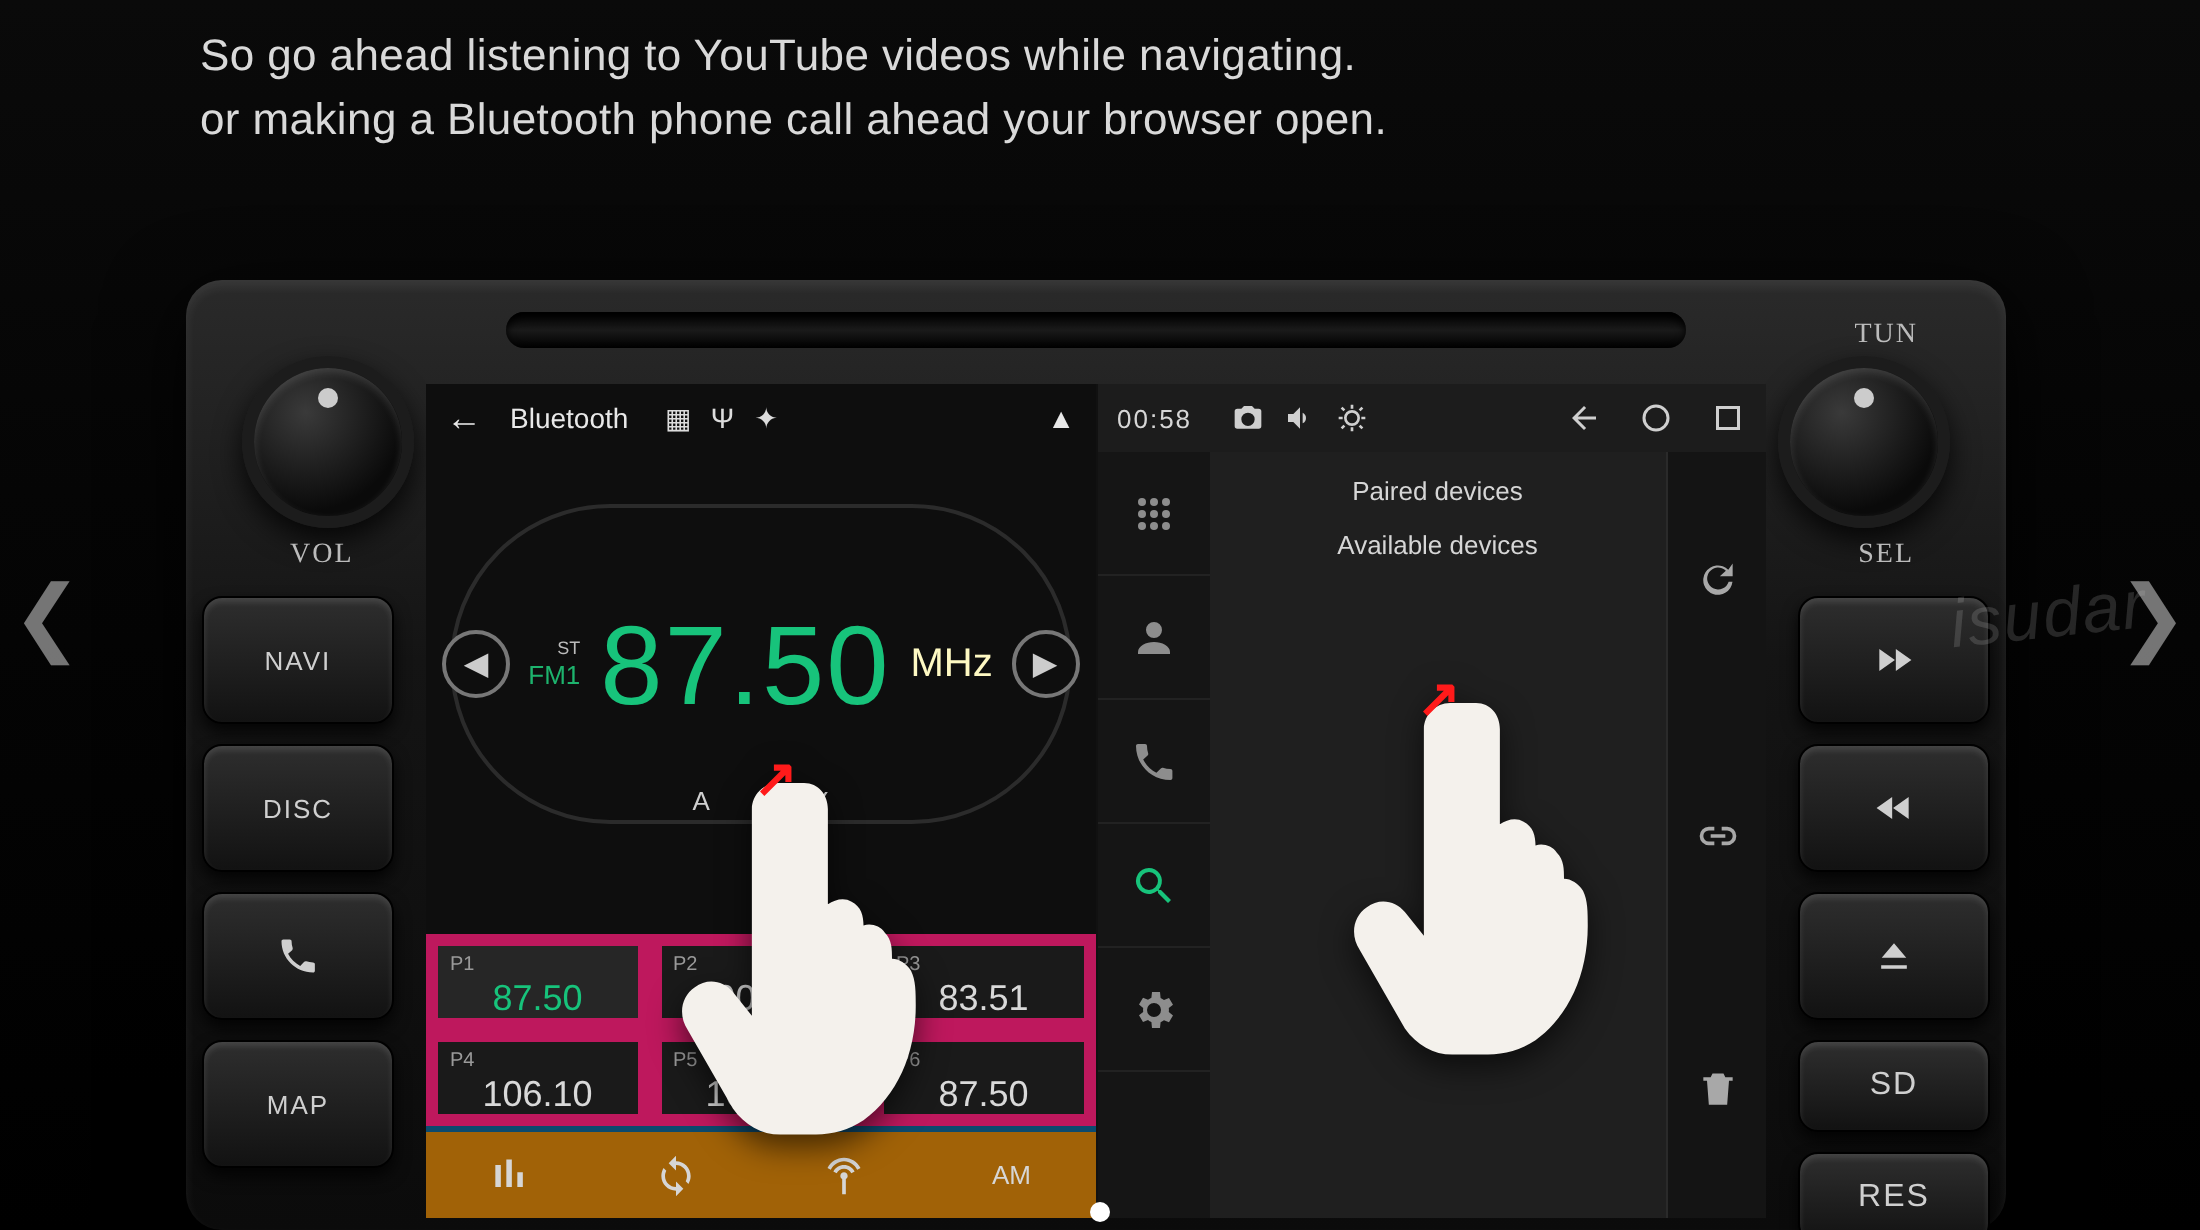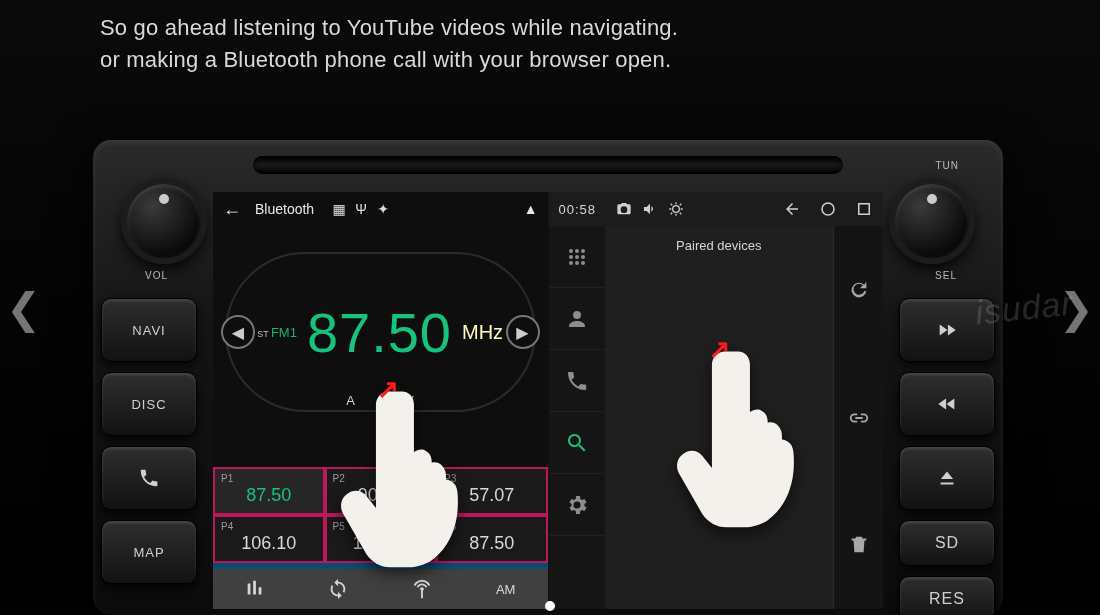--- a/index.html
+++ b/index.html
@@ -16,21 +16,21 @@
 .slot{ position:absolute; left:160px; right:160px; top:16px; height:18px; border-radius:9px;
   background:linear-gradient(180deg,#000,#1a1a1a 50%,#000); box-shadow:inset 0 2px 4px #000; }
 
 .knob{ position:absolute; width:86px; height:86px; border-radius:50%;
   background:radial-gradient(circle at 35% 30%,#3a3a3a,#0a0a0a 70%); 
   box-shadow:0 6px 14px rgba(0,0,0,.8), inset 0 2px 4px rgba(255,255,255,.15);
   border:6px solid #1c1c1c; }
 .knob.left{ left:28px; top:38px; }
 .knob.right{ right:28px; top:38px; }
 .knob .dot{ position:absolute; width:10px; height:10px; border-radius:50%; background:#ccc; left:50%; top:10px; transform:translateX(-50%); }
-.knob-label{ position:absolute; color:#bbb; font-size:10px; letter-spacing:1px; } 
+.knob-label{ position:absolute; color:#bbb; font-size:14px; letter-spacing:1px;font-family:Liberation Serif, serif; } 
 .knob-label.vol{ left:52px; top:130px; }
 .knob-label.tun{ right:44px; top:20px; }
 .knob-label.sel{ right:46px; top:130px;text-align:right; }
 
 .side-btns{ position:absolute; width:96px; display:flex; flex-direction:column; gap:10px; }
 .side-btns.left{ left:8px; top:158px; }
 .side-btns.right{ right:8px; top:158px; }
 .hwbtn{ height:64px; border-radius:10px; color:#cfcfcf; font-size:13px; letter-spacing:1px;
   display:flex; align-items:center; justify-content:center;
   background:linear-gradient(180deg,#2e2e2e,#121212); border:1px solid #000;
@@ -52,34 +52,34 @@
 .sb-icons span{ width:14px; height:14px; display:inline-flex; align-items:center; justify-content:center; }
 .sb-right{ margin-left:auto; display:flex; gap:8px; align-items:center; }
 
 .tuner{ position:relative; height:160px; margin:26px 12px 0; }
 .arc2{ position:absolute; inset:0; border:2px solid #2b2b2b; border-radius:999px; }
 .prevnext{ position:absolute; top:50%; transform:translateY(-50%); width:34px; height:34px; border-radius:50%;
   border:2px solid #777; color:#ccc; display:flex; align-items:center; justify-content:center; font-size:16px; background:#0e0e0e; }
 .prevnext.prev{ left:-4px; }
 .prevnext.next{ right:-4px; }
 .freq-wrap{ position:absolute; inset:0; display:flex; align-items:center; justify-content:center; gap:10px; }
-.freq-label{ color:#1db36d; font-size:13px; line-height:1; display:flex; align-items:flex-end; gap:2px; }
+.freq-label{ color:#1db36d; font-size:13px; line-height:1; display:flex; flex-direction:column; align-items:flex-end; gap:2px; }
 .freq-label .st{ font-size:9px; color:#bbb; }
 .freq{ color:#17c37b; font-size:56px; font-weight:500; letter-spacing:1px; }
 .mhz{ color:#fef9c3; font-size:20px; align-self:center; }
 .tuner-sub{ position:absolute; bottom:4px; left:0; right:0; display:flex; justify-content:center; gap:34px; color:#cfcfcf; font-size:13px; }
 
 .presets{ position:absolute; left:0; right:0; bottom:46px; display:grid; grid-template-columns:repeat(3,1fr); grid-template-rows:repeat(2,1fr); }
-.preset{ border:2px solid #be185d; background:#1a1a1a; padding:6px 8px; color:#d9d9d9; position:relative; height:48px; }
+.preset{ border:6px solid #be185d; background:#1a1a1a; padding:6px 8px; color:#d9d9d9; position:relative; height:48px; }
 .preset .pn{ position:absolute; left:6px; top:4px; font-size:10px; color:#9a9a9a; }
 .preset .pv{ font-size:18px; display:block; text-align:center; line-height:40px; }
 .preset.active{ background:#262626; }
 .preset.active .pv{ color:#17c37b; }
 
-.bottombar{ position:absolute; left:0; right:0; bottom:0; height:46px; display:flex; background:#404040; border-top:6px solid #0c4a6e; }
+.bottombar{ position:absolute; left:0; right:0; bottom:0; height:46px; display:flex; background:#a16207; border-top:3px solid #0c4a6e; }
 .bb-item{ flex:1; display:flex; align-items:center; justify-content:center; color:#d6d6d6; font-size:13px; }
 .bb-item svg{ width:22px; height:22px; fill:#d6d6d6; }
 
 
 .r-status{ height:34px; display:flex; align-items:center; gap:14px; padding:0 10px; color:#d6d6d6; font-size:13px; }
 .r-status .clk{ letter-spacing:1px; }
 .r-status .ricons{ display:flex; gap:10px; margin-left:6px; }
 .r-status .ricons svg{ width:16px; height:16px; fill:#cfcfcf; }
 .r-status .navicons{ margin-left:auto; display:flex; gap:18px; }
 .r-status .navicons svg{ width:18px; height:18px; fill:#cfcfcf; }
@@ -110,21 +110,21 @@
 .pager-dot{ position:absolute; left:50%; bottom:4px; width:10px; height:10px; border-radius:50%; background:#fff; transform:translateX(-50%); }
 .pager-arrow{ position:absolute; top:50%; transform:translateY(-50%); color:rgba(255,255,255,.45); font-size:42px; user-select:none; }
 .pager-arrow.l{ left:6px; } .pager-arrow.r{ right:6px; }
 </style>
 </head>
 <body>
 
 <div class="page">
   <div class="marketing">
     <span class="line">So go ahead listening to YouTube videos while navigating.</span>
-    <span class="line">or making a Bluetooth phone call with your browser open.</span>
+    <span class="line">or making a Bluetooth phone call ahead your browser open.</span>
   </div>
 
   <div class="pager-arrow l">❮</div>
   <div class="pager-arrow r">❯</div>
 
   <div class="unit">
     <div class="bezel"></div>
     <div class="slot"></div>
 
     <div class="knob left">
@@ -216,21 +216,21 @@
           <div class="preset active">
               <span class="pn">P1</span>
               <span class="pv">87.50</span>
             </div>
           <div class="preset">
               <span class="pn">P2</span>
               <span class="pv">90.10</span>
             </div>
           <div class="preset">
               <span class="pn">P3</span>
-              <span class="pv">57.07</span>
+              <span class="pv">83.51</span>
             </div>
           <div class="preset">
               <span class="pn">P4</span>
               <span class="pv">106.10</span>
             </div>
           <div class="preset">
               <span class="pn">P5</span>
               <span class="pv">108.00</span>
             </div>
           <div class="preset">
@@ -327,20 +327,21 @@
               </div>
             <div class="vtab">
                 <svg viewBox="0 0 24 24">
                   <path d="M19.4 13a7.8 7.8 0 0 0 0-2l2.1-1.6-2-3.4-2.5 1a7.7 7.7 0 0 0-1.7-1L15 3h-4l-.3 2.9a7.7 7.7 0 0 0-1.7 1l-2.5-1-2 3.4L6.6 11a7.8 7.8 0 0 0 0 2l-2.1 1.6 2 3.4 2.5-1c.5.4 1.1.8 1.7 1L11 21h4l.3-2.9c.6-.3 1.2-.6 1.7-1l2.5 1 2-3.4L19.4 13zM12 15.5A3.5 3.5 0 1 1 12 8.5a3.5 3.5 0 0 1 0 7z"></path>
                 </svg>
               </div>
           </div>
 
           <div class="r-main">
             <div class="sect-title">Paired devices</div>
+            <div class="sect-title">Available devices</div>
           </div>
 
           <div class="r-right-icons">
             <div class="r-ric">
                 <svg viewBox="0 0 24 24">
                   <path d="M17.6 6.4A8 8 0 1 0 19.9 13h-2.1a6 6 0 1 1-1.5-6.1L13 10h7V3l-2.4 3.4z"></path>
                 </svg>
               </div>
             <div class="r-ric">
                 <svg viewBox="0 0 24 24">

